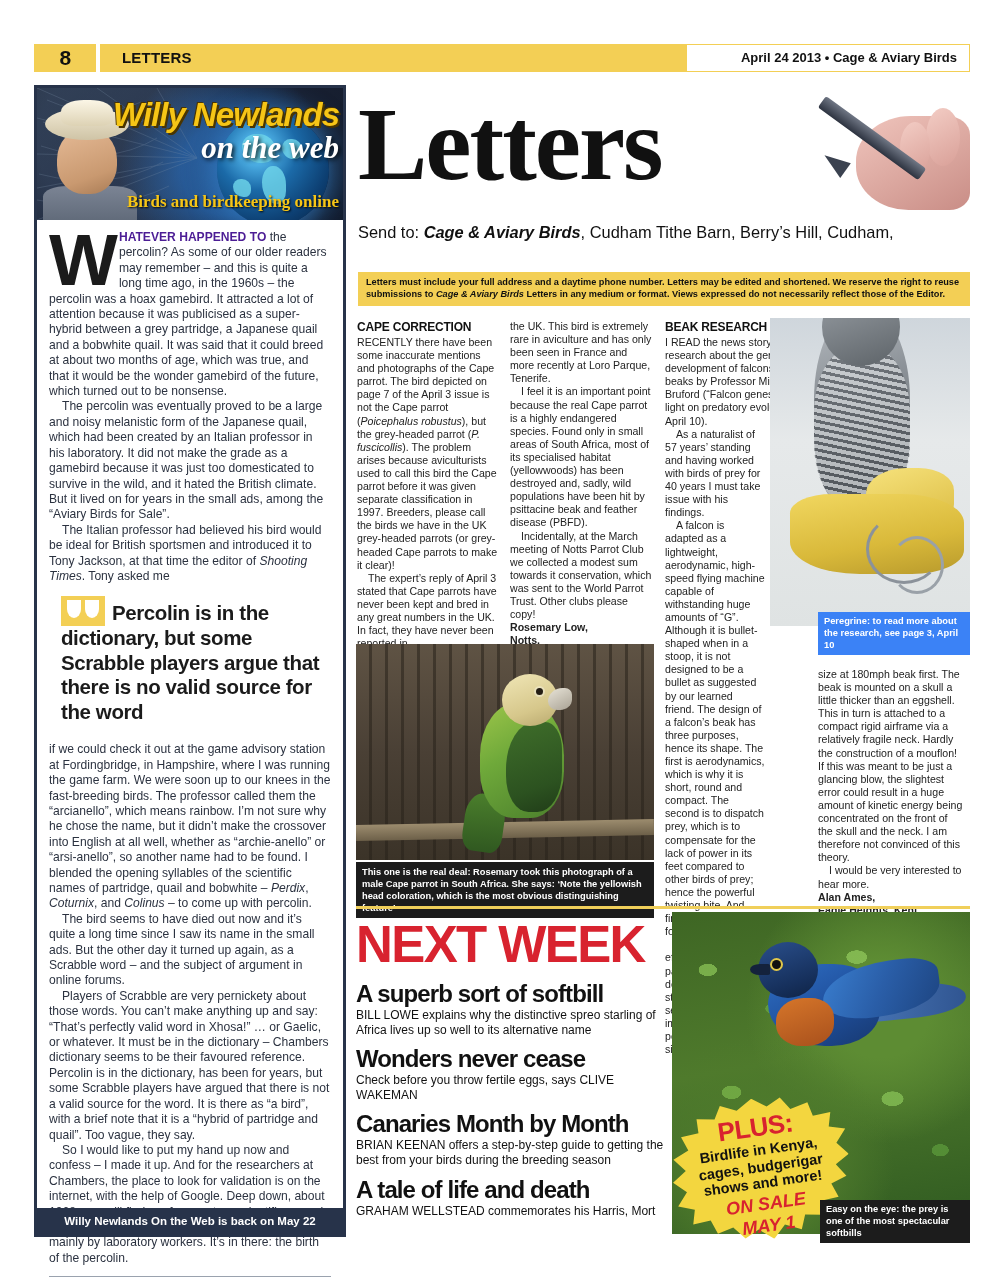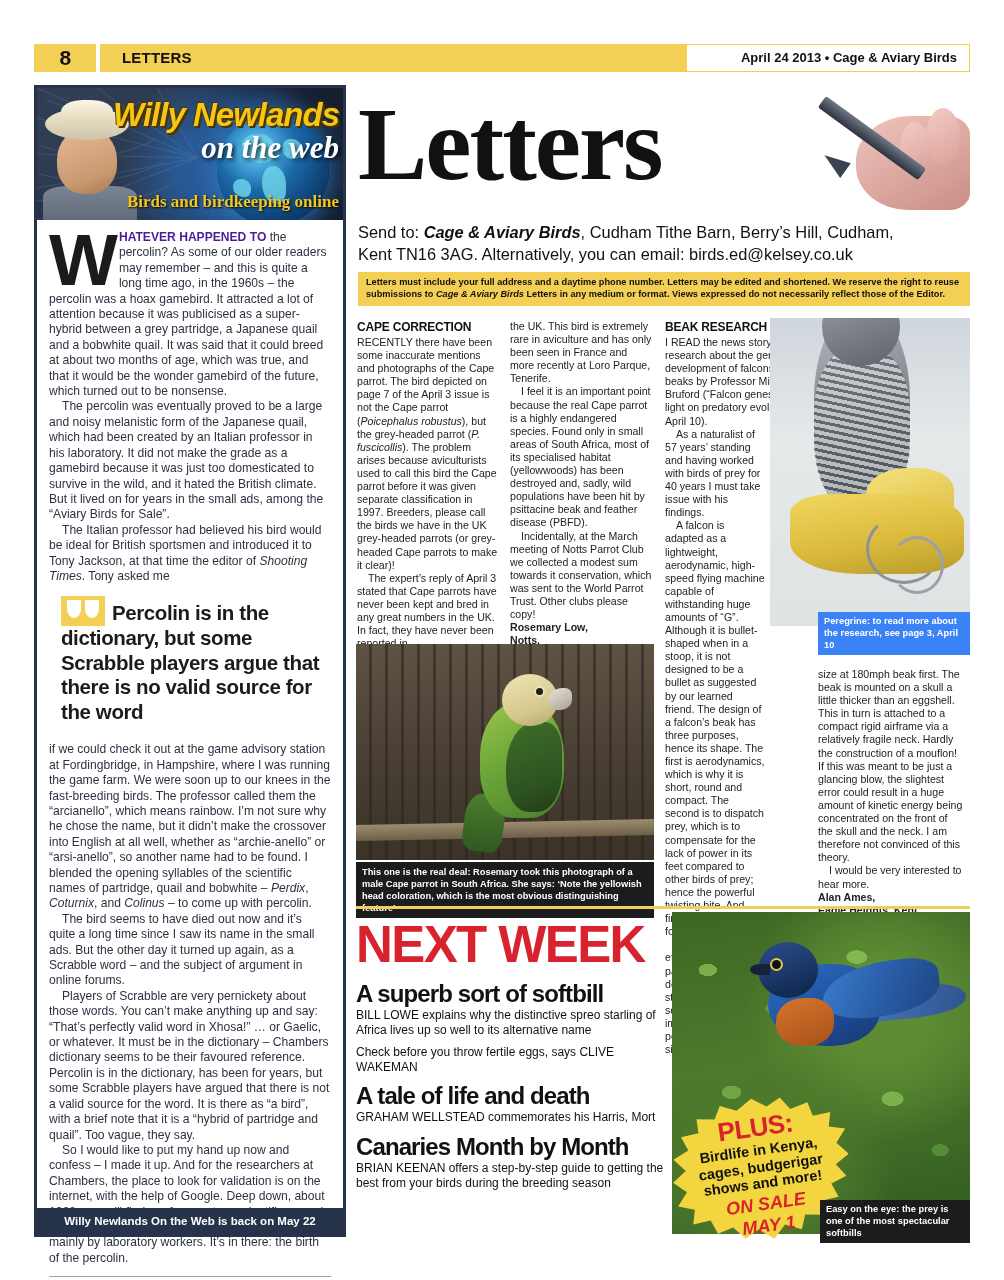--- a/index.html
+++ b/index.html
@@ -771,21 +771,20 @@
       <div class="hand-shape"></div>
       <div class="finger" style="right:10px;top:16px;width:34px;height:58px;"></div>
       <div class="finger" style="right:40px;top:30px;width:30px;height:52px;"></div>
       <div class="pen-barrel"></div>
       <div class="pen-nib"></div>
     </div>
   </div>
 
   <div class="sendto">
     <span>Send to: </span><span class="it">Cage &amp; Aviary Birds</span><span>, Cudham Tithe Barn, Berry’s Hill, Cudham,</span><br>
-    <span>Kent TN16 3AG. Alternatively, you can email: birds.ed@kelsey.co.uk</span>
   </div>
 
   <div class="disclaimer">
     <span>Letters must include your full address and a daytime phone number. Letters may be edited and shortened. We reserve the right to reuse submissions to </span><span class="it">Cage &amp; Aviary Birds</span><span> Letters in any medium or format. Views expressed do not necessarily reflect those of the Editor.</span>
   </div>
 
   <div class="lt col-cape-a">
     <h3>CAPE CORRECTION</h3>
     <p>RECENTLY there have been some inaccurate mentions and photographs of the Cape parrot. The bird depicted on page 7 of the April 3 issue is not the Cape parrot (<span class="it">Poicephalus robustus</span>), but the grey-headed parrot (<span class="it">P. fuscicollis</span>). The problem arises because aviculturists used to call this bird the Cape parrot before it was given separate classification in 1997. Breeders, please call the birds we have in the UK grey-headed parrots (or grey-headed Cape parrots to make it clear)!</p>
     <p class="ind">The expert’s reply of April 3 stated that Cape parrots have never been kept and bred in any great numbers in the UK. In fact, they have never been reported in</p>
@@ -839,29 +838,30 @@
 
   <div class="nw-rule"></div>
   <div class="nextweek">
     <div class="nw-title">NEXT WEEK</div>
 
     <div class="nw-item">
       <div class="nw-h">A superb sort of softbill</div>
       <div class="nw-d">BILL LOWE explains why the distinctive spreo starling of Africa lives up so well to its alternative name</div>
     </div>
     <div class="nw-item">
+      <div class="nw-h">Wonders never cease</div>
       <div class="nw-d">Check before you throw fertile eggs, says CLIVE WAKEMAN</div>
+    </div>
+    <div class="nw-item">
+      <div class="nw-h">Canaries Month by Month</div>
+      <div class="nw-d">BRIAN KEENAN offers a step-by-step guide to getting the best from your birds during the breeding season</div>
     </div>
     <div class="nw-item">
       <div class="nw-h">A tale of life and death</div>
       <div class="nw-d">GRAHAM WELLSTEAD commemorates his Harris, Mort</div>
-    </div>
-    <div class="nw-item">
-      <div class="nw-h">Canaries Month by Month</div>
-      <div class="nw-d">BRIAN KEENAN offers a step-by-step guide to getting the best from your birds during the breeding season</div>
     </div>
   </div>
 
   <div class="photo-spreo">
     <div class="leaves"></div>
     <div class="sp-tail"></div>
     <div class="sp-body"></div>
     <div class="sp-wing"></div>
     <div class="sp-breast"></div>
     <div class="sp-head"></div>

